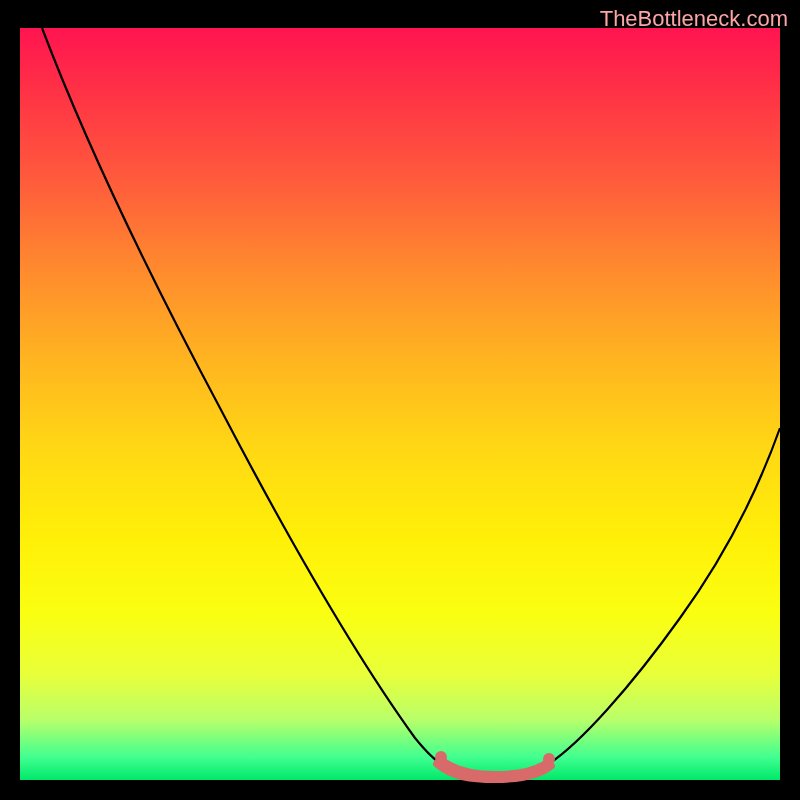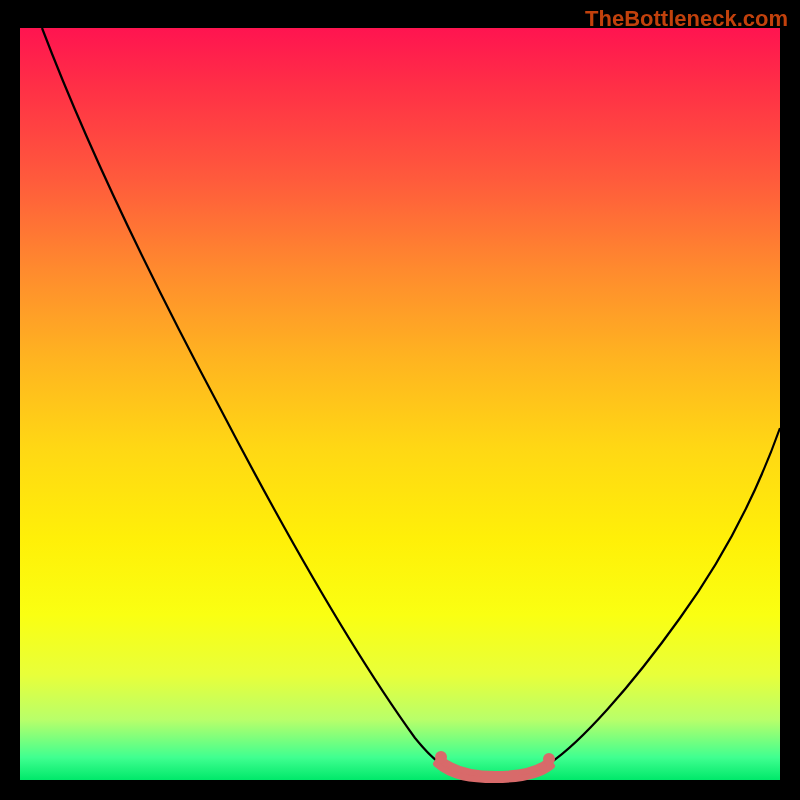--- a/index.html
+++ b/index.html
@@ -8,23 +8,23 @@
     height: 800px;
     background: #000;
     position: relative;
     overflow: hidden;
     font-family: Arial, sans-serif;
   }
   .watermark {
     position: absolute;
     top: 6px;
     right: 12px;
-    color: #c2410c;
+    color: #fca5a5;
     font-size: 22px;
-    font-weight: 700;
+    font-weight: 400;
     z-index: 10;
   }
   .plot-area {
     position: absolute;
     left: 20px;
     top: 28px;
     width: 760px;
     height: 752px;
     background: linear-gradient(to bottom,
       #ff1450 0%,

